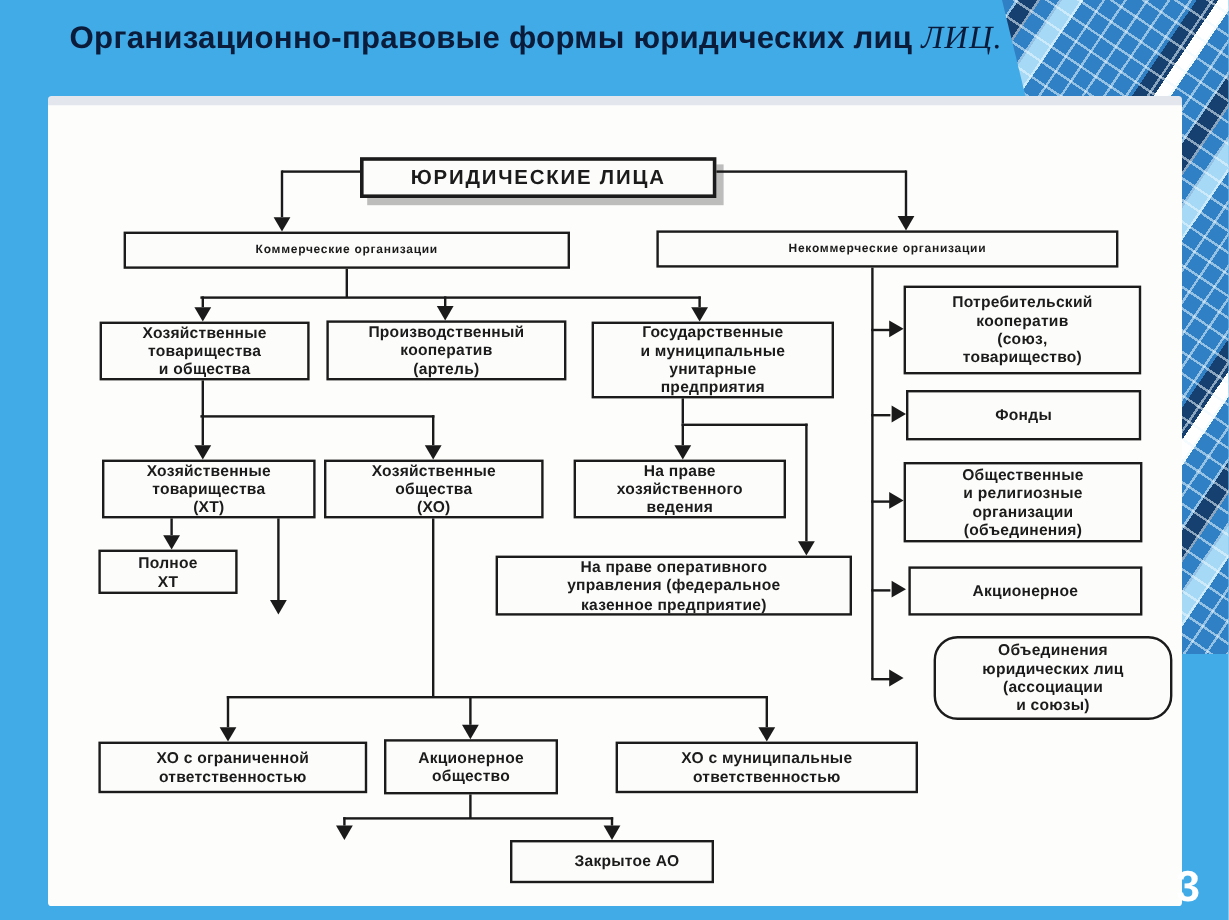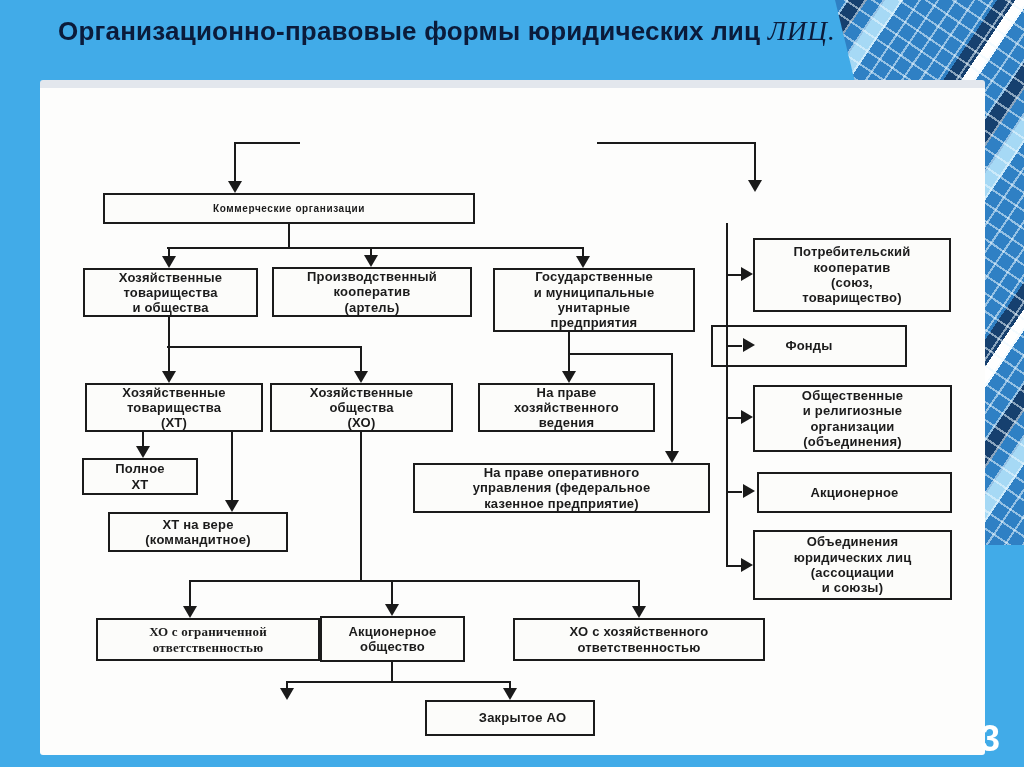--- a/index.html
+++ b/index.html
@@ -68,66 +68,66 @@
 <body>
 
 <div id="stage" style="--bg: #41ABE8; --title: #0B1B3A; --m-mid: #2F80C4; --m-navy: #16406F; --m-pale: #A6D9F5; --m-white: #FFFFFF;">
   <div class="mosaic"></div>
   <div class="panel"></div>
   <div class="title">
     <span>Организационно-правовые формы юридических лиц</span>
     <span class="suffix">ЛИЦ.</span>
   </div>
   <div id="diagram">
+      <div class="node root" style="left: 300px; top: 131px; width: 297px; height: 34px;">ЮРИДИЧЕСКИЕ ЛИЦА</div>
       <div class="node lvl2" style="left: 103px; top: 193px; width: 372px; height: 31px;">Коммерческие организации</div>
+      <div class="node lvl2" style="left: 547px; top: 192px; width: 385px; height: 31px;">Некоммерческие организации</div>
       <div class="node" style="left: 83px; top: 268px; width: 175px; height: 49px;">Хозяйственные
 товарищества
 и общества</div>
       <div class="node" style="left: 272px; top: 267px; width: 200px; height: 50px;">Производственный
 кооператив
 (артель)</div>
       <div class="node" style="left: 493px; top: 268px; width: 202px; height: 64px;">Государственные
 и муниципальные
 унитарные
 предприятия</div>
       <div class="node" style="left: 753px; top: 238px; width: 198px; height: 74px;">Потребительский
 кооператив
 (союз,
 товарищество)</div>
-      <div class="node" style="left: 711px; top: 325px; width: 196px; height: 42px;">Фонды</div>
+      <div class="node" style="left: 755px; top: 325px; width: 196px; height: 42px;">Фонды</div>
       <div class="node" style="left: 753px; top: 385px; width: 199px; height: 67px;">Общественные
 и религиозные
 организации
 (объединения)</div>
       <div class="node" style="left: 757px; top: 472px; width: 195px; height: 41px;">Акционерное</div>
-      <div class="node" style="left: 753px; top: 530px; width: 199px; height: 70px;">Объединения
+      <div class="node" style="left: 778px; top: 530px; width: 199px; height: 70px; border-radius: 20px;">Объединения
 юридических лиц
 (ассоциации
 и союзы)</div>
       <div class="node" style="left: 85px; top: 383px; width: 178px; height: 49px;">Хозяйственные
 товарищества
 (ХТ)</div>
       <div class="node" style="left: 270px; top: 383px; width: 183px; height: 49px;">Хозяйственные
 общества
 (ХО)</div>
       <div class="node" style="left: 82px; top: 458px; width: 116px; height: 37px;">Полное
 ХТ</div>
       <div class="node" style="left: 478px; top: 383px; width: 177px; height: 49px;">На праве
 хозяйственного
 ведения</div>
-      <div class="node" style="left: 108px; top: 512px; width: 180px; height: 40px;">ХТ на вере
-(коммандитное)</div>
       <div class="node" style="left: 413px; top: 463px; width: 297px; height: 50px;">На праве оперативного
 управления (федеральное
 казенное предприятие)</div>
-      <div class="node" style="left: 96px; top: 618px; width: 224px; height: 43px; font-family: Liberation Serif, serif;">ХО с ограниченной
+      <div class="node" style="left: 82px; top: 618px; width: 224px; height: 43px;">ХО с ограниченной
 ответственностью</div>
       <div class="node" style="left: 320px; top: 616px; width: 145px; height: 46px;">Акционерное
 общество</div>
-      <div class="node" style="left: 513px; top: 618px; width: 252px; height: 43px;">ХО с хозяйственного
+      <div class="node" style="left: 513px; top: 618px; width: 252px; height: 43px;">ХО с муниципальные
 ответственностью</div>
       <div class="node" style="left: 425px; top: 700px; width: 170px; height: 36px; padding-left: 27px;">Закрытое АО</div>
       <div class="vline" style="left: 234px; top: 142px; height: 39px;"></div>
       <div class="vline" style="left: 754px; top: 142px; height: 38px;"></div>
       <div class="vline" style="left: 288px; top: 224px; height: 24px;"></div>
       <div class="vline" style="left: 168px; top: 247px; height: 9px;"></div>
       <div class="vline" style="left: 370px; top: 247px; height: 9px;"></div>
       <div class="vline" style="left: 582px; top: 247px; height: 9px;"></div>
       <div class="vline" style="left: 168px; top: 317px; height: 30px;"></div>
       <div class="vline" style="left: 168px; top: 346px; height: 25px;"></div>

